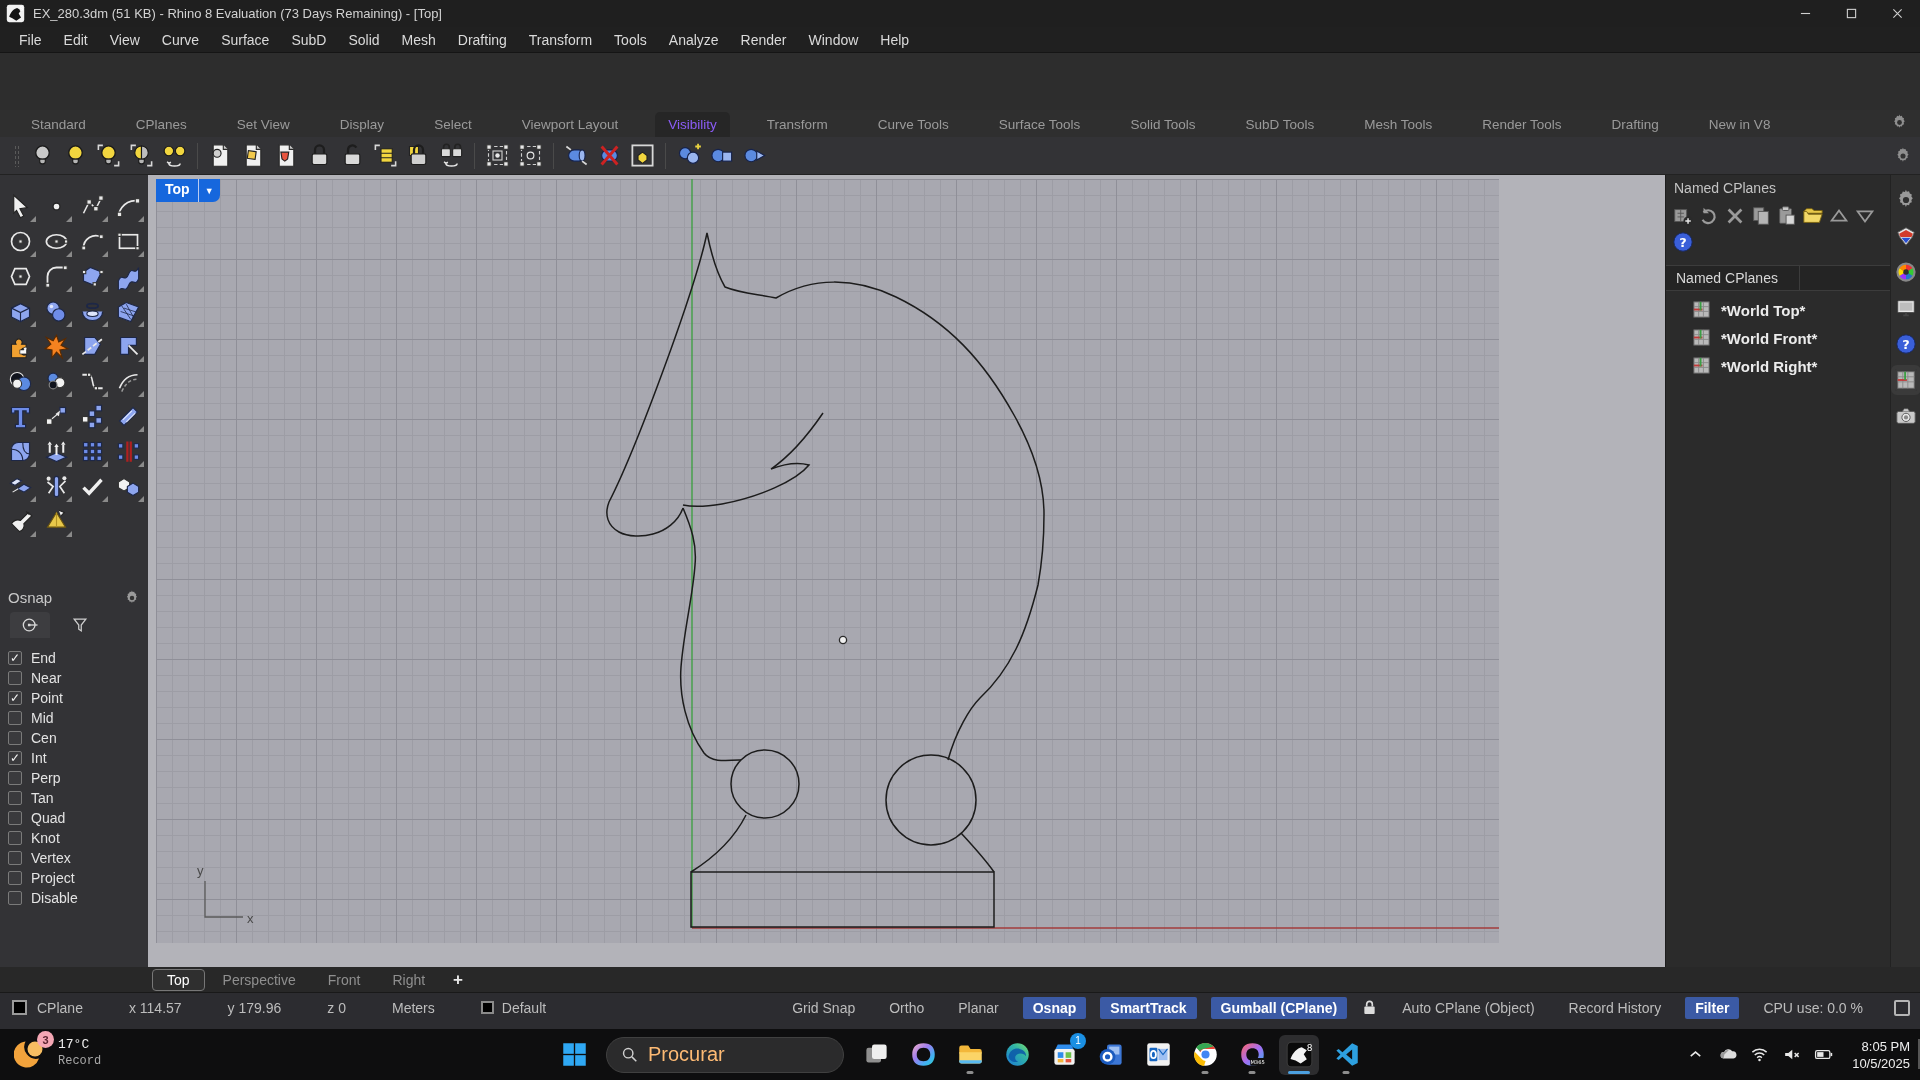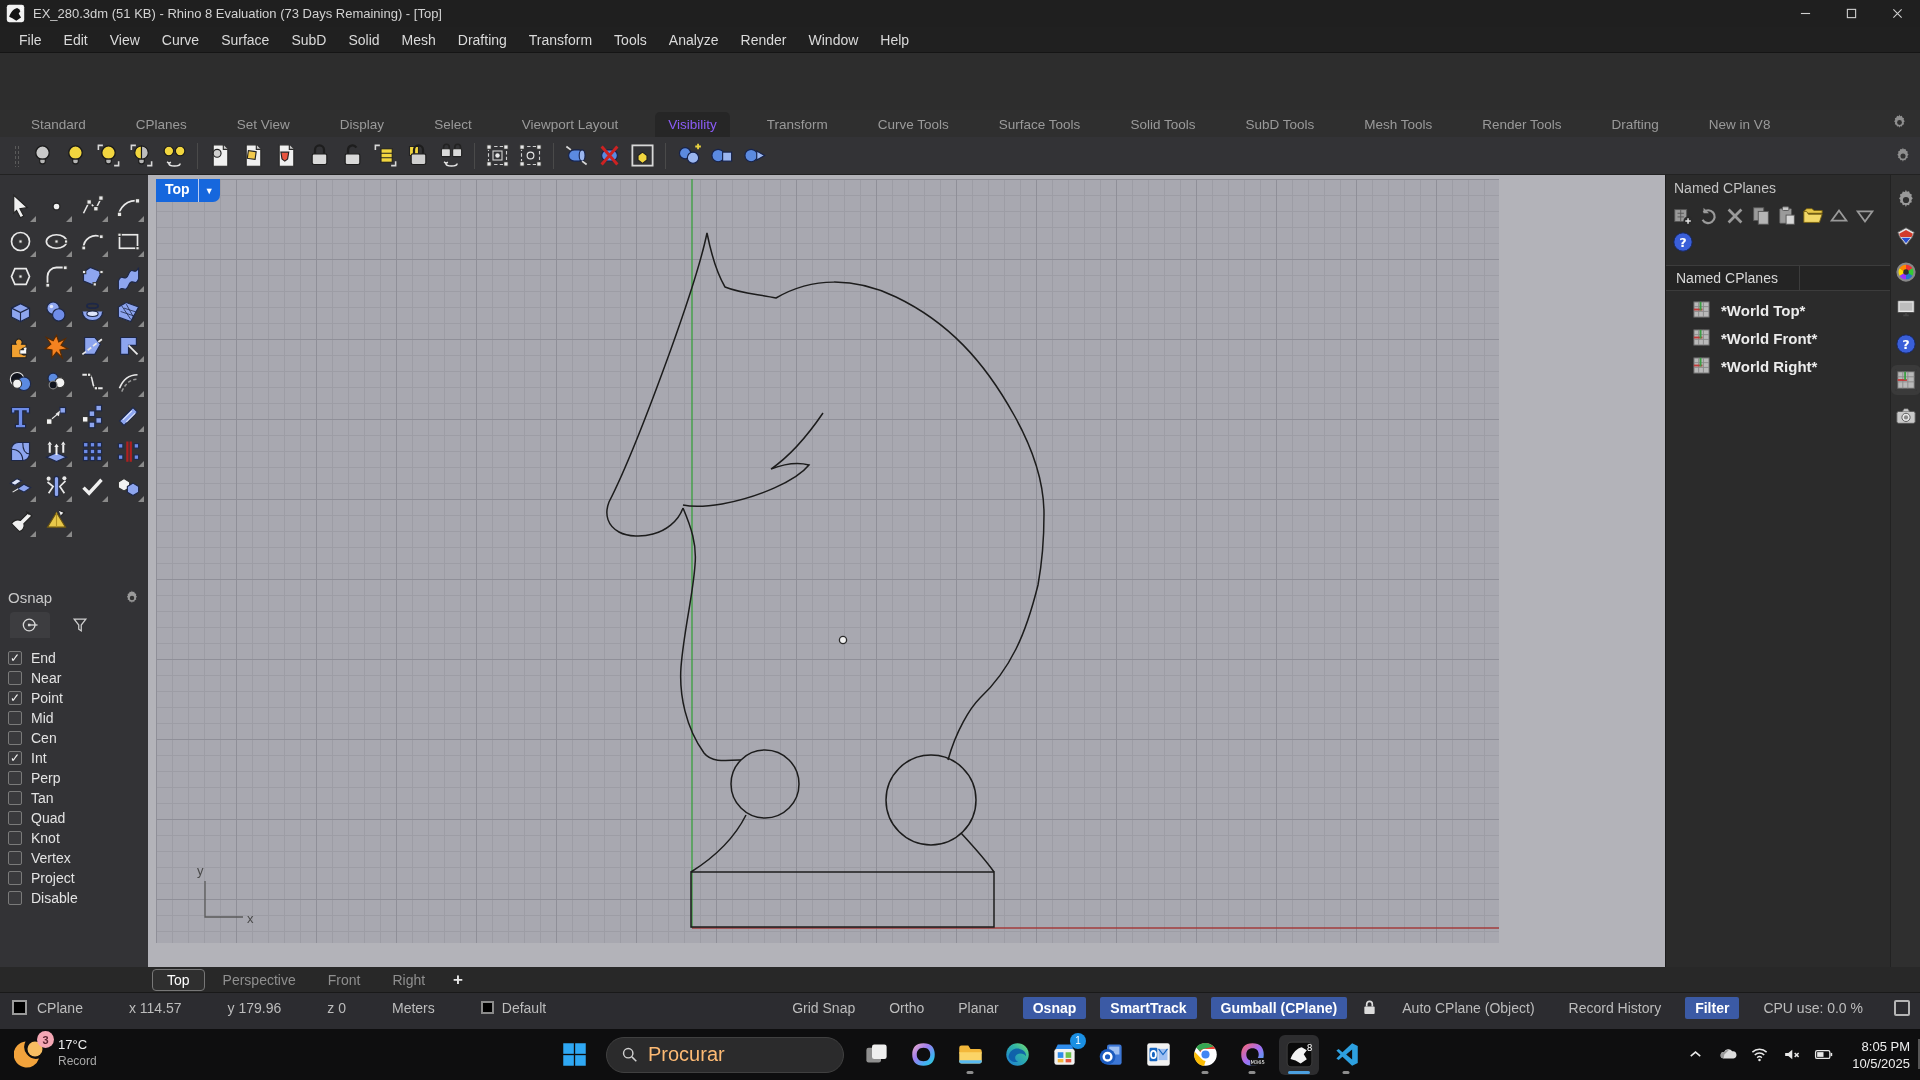--- a/index.html
+++ b/index.html
@@ -110,21 +110,21 @@
   .sb-lock { width:15px; height:17px; margin:0 8px; }
   .sb-panelicon { width:16px; height:16px; border:2px solid #b5b5b5; border-radius:2px; margin-left:14px; }
   .flexspace { flex:1; }
 
   
   .taskbar { position:absolute; left:0; top:1029px; width:1920px; height:51px; background:#0e0e0f; }
   .tk-weather { position:absolute; left:14px; top:5px; display:flex; align-items:center; }
   .tk-moon { position:relative; width:36px; height:38px; }
   .tk-moon svg { width:100%; height:100%; }
   .tk-badge { position:absolute; right:-4px; top:-3px; min-width:17px; height:17px; border-radius:9px; background:#f4a7b4; color:#5a2430; font-size:11px; font-weight:bold; display:flex; align-items:center; justify-content:center; padding:0 3px; }
-  .tk-wtext { margin-left:8px; line-height:16px; }
+  .tk-wtext { margin-left:8px; line-height:16px;font-family:Liberation Mono, monospace; }
   .tk-temp { color:#eee; font-size:13px; }
   .tk-cond { color:#a8a8a8; font-size:12px; }
   .tk-center { position:absolute; left:0; top:0; width:100%; height:51px; display:flex; align-items:center; justify-content:center; gap:7px; }
   .tk-icon { position:relative; width:40px; height:40px; border-radius:6px; display:flex; align-items:center; justify-content:center; }
   .tk-icon svg { width:27px; height:27px; }
   .tk-icon.active { background:#2d2d2f; }
   .tk-dot { position:absolute; bottom:1px; left:50%; transform:translateX(-50%); width:7px; height:3px; border-radius:2px; background:#8d8d8d; }
   .tk-icon.active .tk-dot { width:22px; background:#4ca0e0; }
   .tk-appbadge { position:absolute; top:-2px; right:-2px; min-width:16px; height:16px; border-radius:8px; background:#1a8fe3; color:#fff; font-size:10px; display:flex; align-items:center; justify-content:center; }
   .tk-search { height:36px; min-width:238px; background:#2b2b2c; border:1px solid #404040; border-radius:18px; display:flex; align-items:center; padding:0 14px; gap:10px; margin:0 5px; }

